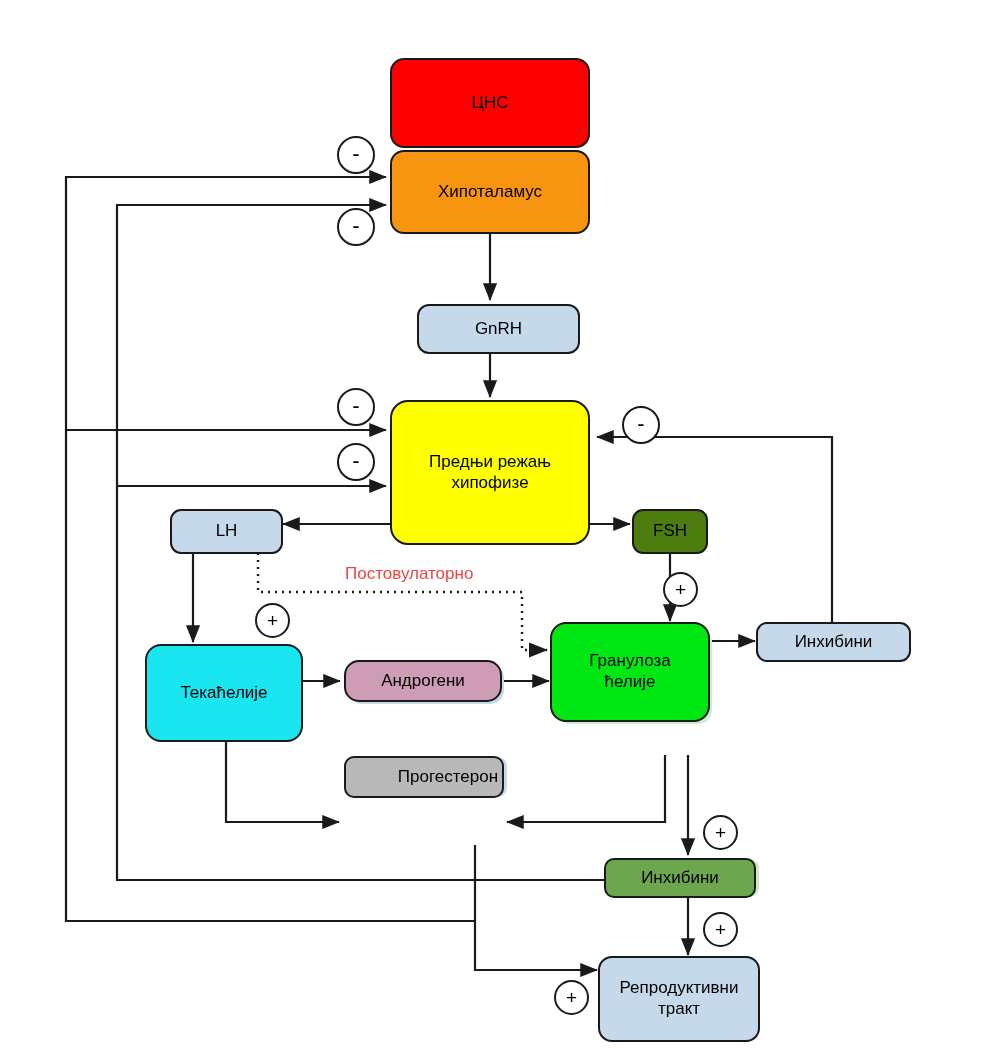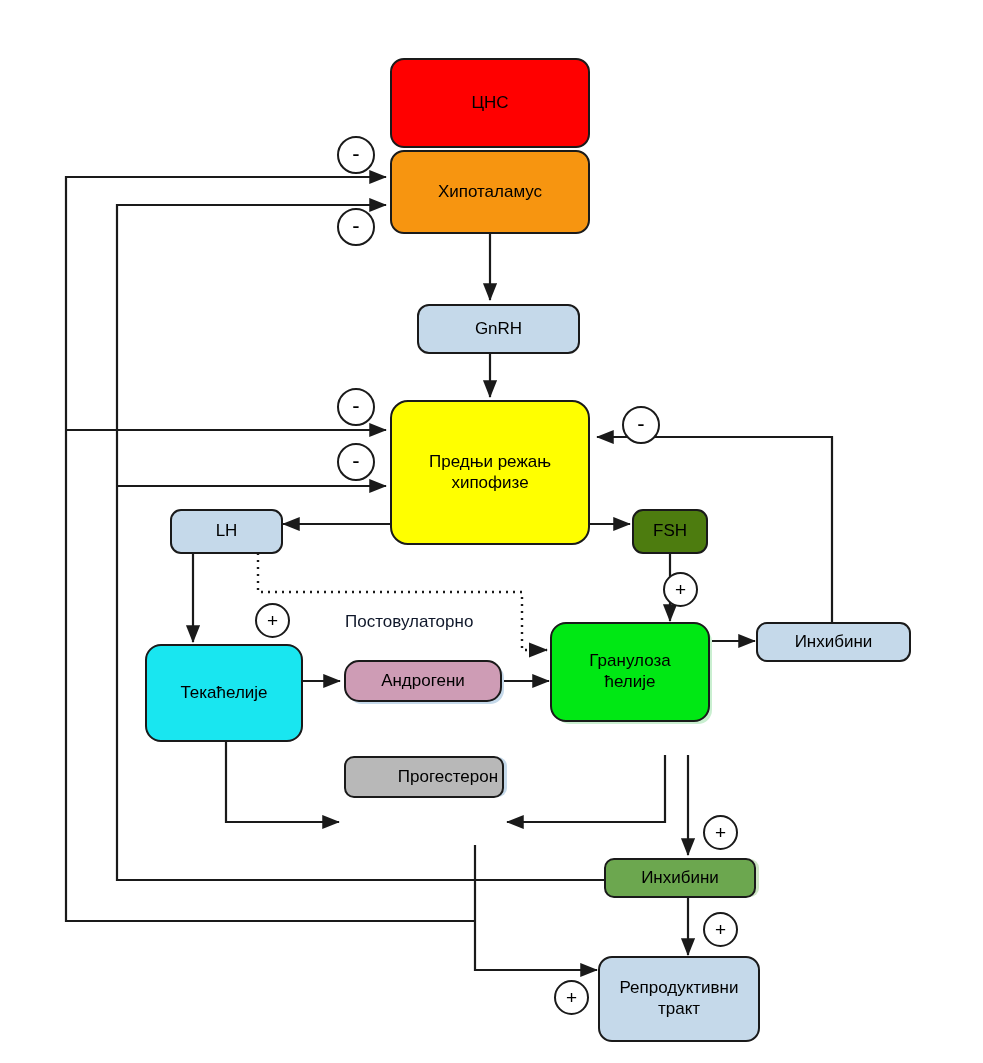--- a/index.html
+++ b/index.html
@@ -45,24 +45,23 @@
     align-items: center;
     justify-content: center;
     color: #000000;
     z-index: 7;
     font-size: 19px;
     line-height: 1;
   }
   .sign.minus { padding-bottom: 3px; font-size: 22px; }
   .edge-label {
     position: absolute;
-    color: #0f172a;
+    color: #ef4444;
     z-index: 6;
     white-space: nowrap;
-    margin-top: 48px;
   }
 </style>
 </head>
 <body>
 
 <div id="canvas">
 
   <svg id="svg-layer" viewBox="0 0 983 1063">
     <defs>
       <marker id="arrow" markerWidth="9" markerHeight="9" refX="7.6" refY="3.2" orient="auto" markerUnits="strokeWidth">

